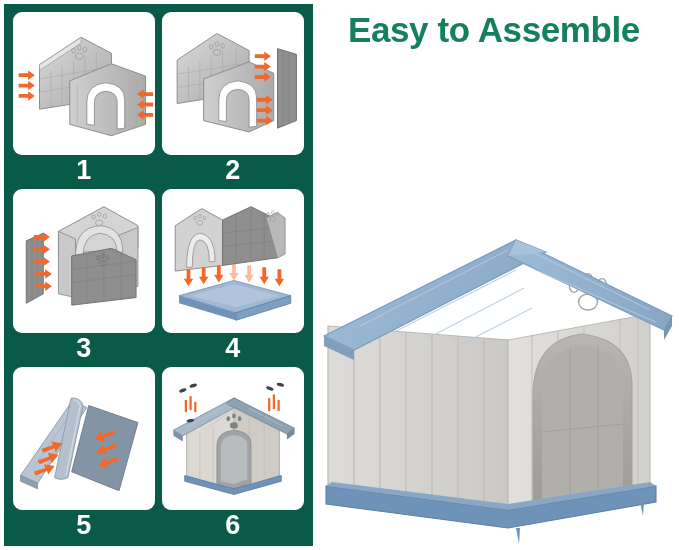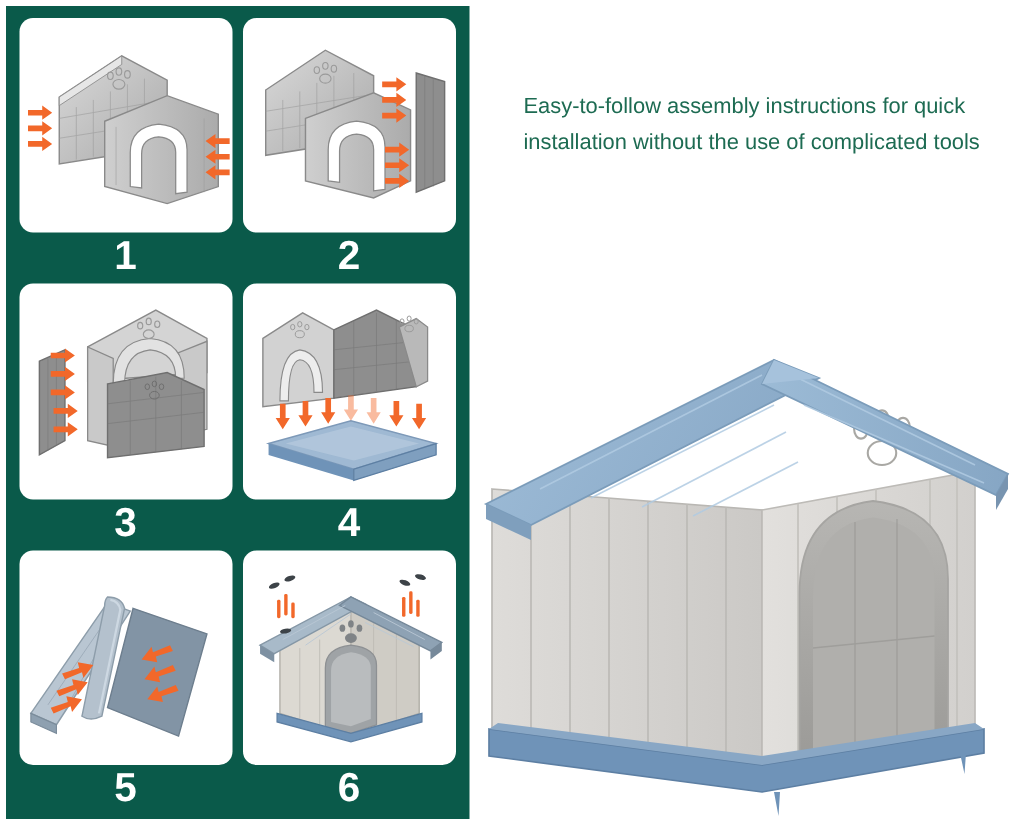--- a/index.html
+++ b/index.html
@@ -375,21 +375,21 @@
             </g>
           </g>
         </svg>
       </div>
       <div class="step-num">6</div>
     </div>
 
   </div>
 
   <div class="right">
-    <div class="subcopy">Easy-to-follow assembly instructions for quick installation without the use of complicated tools</div>
+    <div class="headline">Easy to Assemble</div>
 
     <div class="product">
       <svg viewBox="0 0 359 332">
         <defs>
           <linearGradient id="roofL" x1="0" y1="0" x2="1" y2="0.3">
             <stop offset="0" stop-color="#9fbdd8"></stop>
               <stop offset="1" stop-color="#89a9c7"></stop>
           </linearGradient>
           <linearGradient id="roofR" x1="0" y1="0" x2="1" y2="0">
             <stop offset="0" stop-color="#9cbbd6"></stop>

